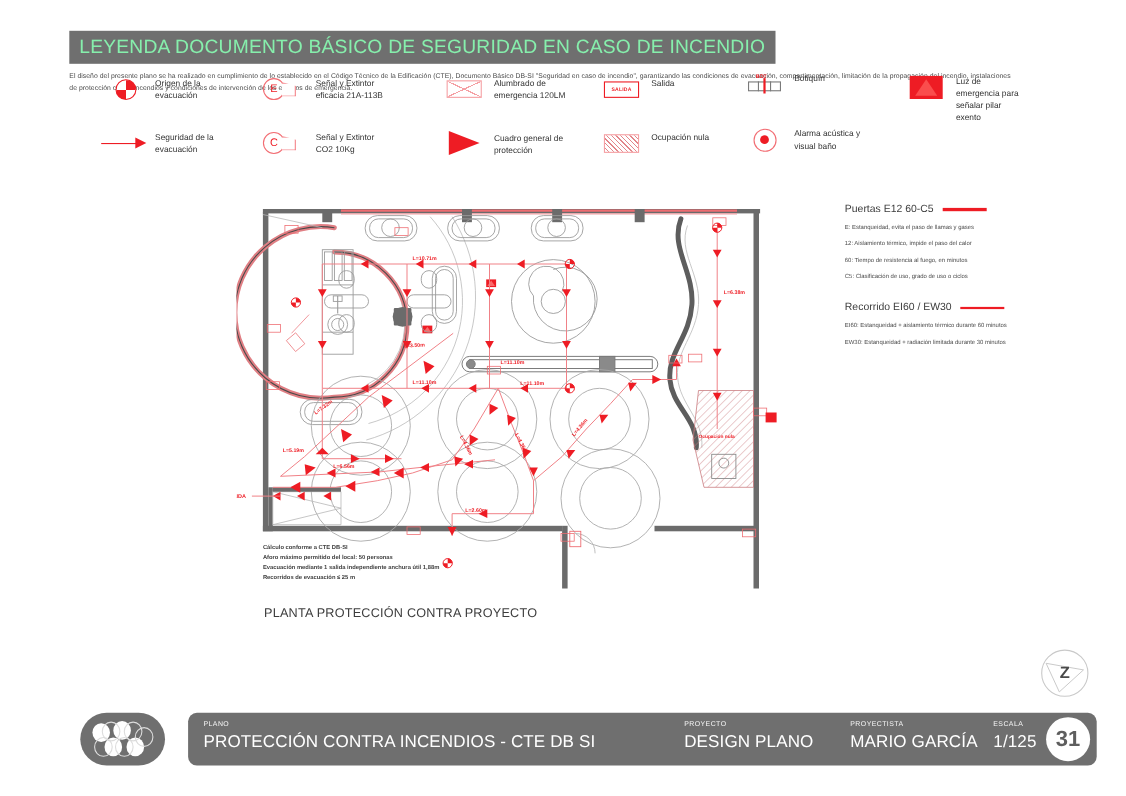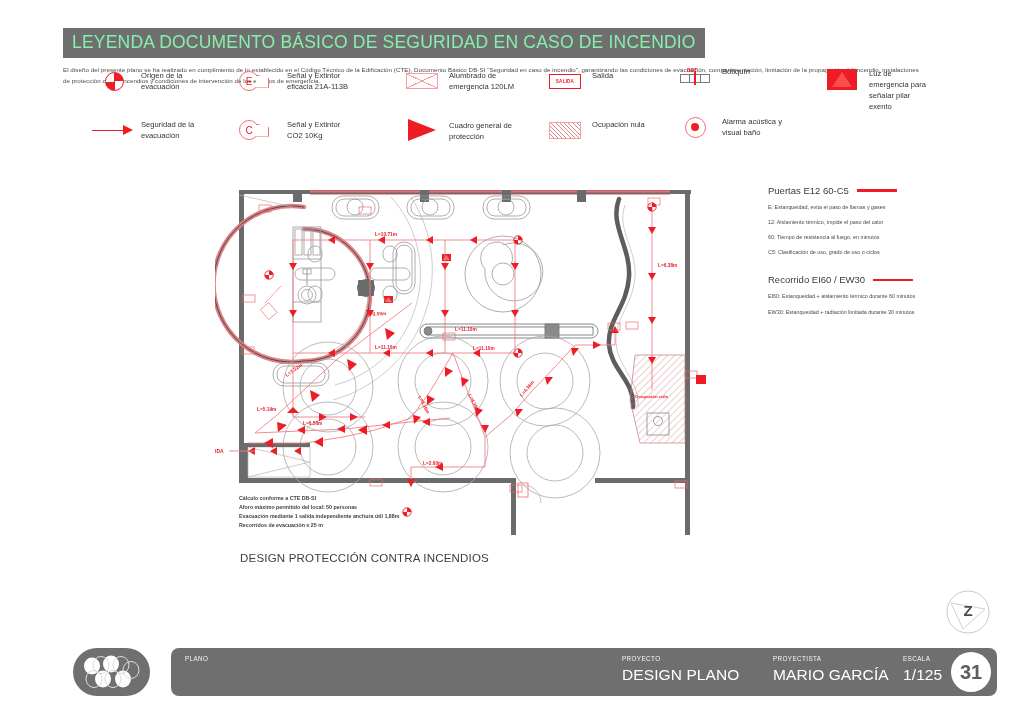--- a/index.html
+++ b/index.html
@@ -741,21 +741,21 @@
   <div class="note-line">EW30: Estanqueidad + radiación limitada durante 30 minutos</div>
 </div>
 
 <div id="calc-notes">
   <div>Cálculo conforme a CTE DB-SI</div>
   <div>Aforo máximo permitido del local: 50 personas</div>
   <div>Evacuación mediante 1 salida independiente anchura útil 1,88m</div>
   <div>Recorridos de evacuación ≤ 25 m</div>
 </div>
 
-<div id="plan-caption">DESIGN PROTECCIÓN CONTRA INCENDIOS</div>
+<div id="plan-caption">PLANTA PROTECCIÓN CONTRA PROYECTO</div>
 
 <div id="north-mark">
   <svg width="54" height="54" viewBox="0 0 54 54" xmlns="http://www.w3.org/2000/svg">
     <circle cx="27" cy="27" r="21" fill="none" stroke="#c9c9c9" stroke-width="1"></circle>
     <path d="M10,18 L44,24 L22,44 z" fill="none" stroke="#c9c9c9" stroke-width="0.9"></path>
     <text x="27" y="31" text-anchor="middle" font-family="'Liberation Sans',sans-serif" font-size="15" font-weight="bold" fill="#4a4a4a">Z</text>
   </svg>
 </div>
 
 <div id="title-block">
@@ -773,20 +773,21 @@
         <ellipse cx="48" cy="17" rx="8" ry="8.5"></ellipse>
         <ellipse cx="21" cy="31" rx="8" ry="8.5"></ellipse>
         <ellipse cx="40" cy="31" rx="8" ry="8.5"></ellipse>
         <ellipse cx="58" cy="22" rx="8" ry="8.5"></ellipse>
       </g>
     </svg>
   </div>
 
   <div id="tb-bar">
     <div class="tb-field tb-sub" style="left:14px; top:7px;">PLANO</div>
+    <div class="tb-field tb-val" style="left:14px; top:18px;">PROTECCIÓN CONTRA INCENDIOS - CTE DB SI</div>
 
     <div class="tb-field tb-sub" style="left:451px; top:7px;">PROYECTO</div>
     <div class="tb-field tb-val" style="left:451px; top:18px;">DESIGN PLANO</div>
 
     <div class="tb-field tb-sub" style="left:602px; top:7px;">PROYECTISTA</div>
     <div class="tb-field tb-val" style="left:602px; top:18px;">MARIO GARCÍA</div>
 
     <div class="tb-field tb-sub" style="left:732px; top:7px;">ESCALA</div>
     <div class="tb-field tb-val" style="left:732px; top:18px;">1/125</div>
 

